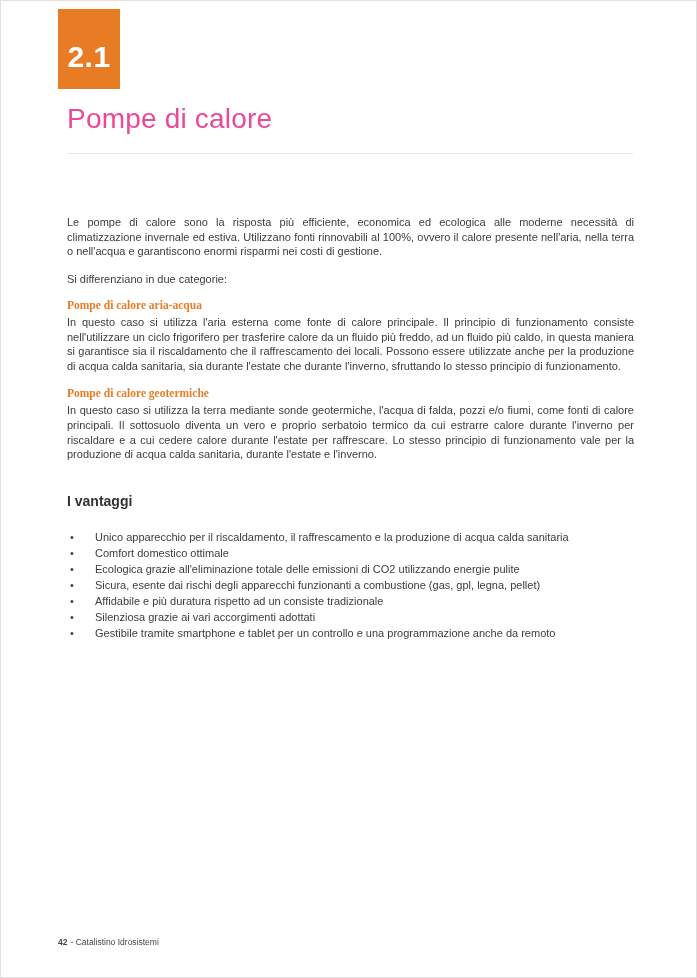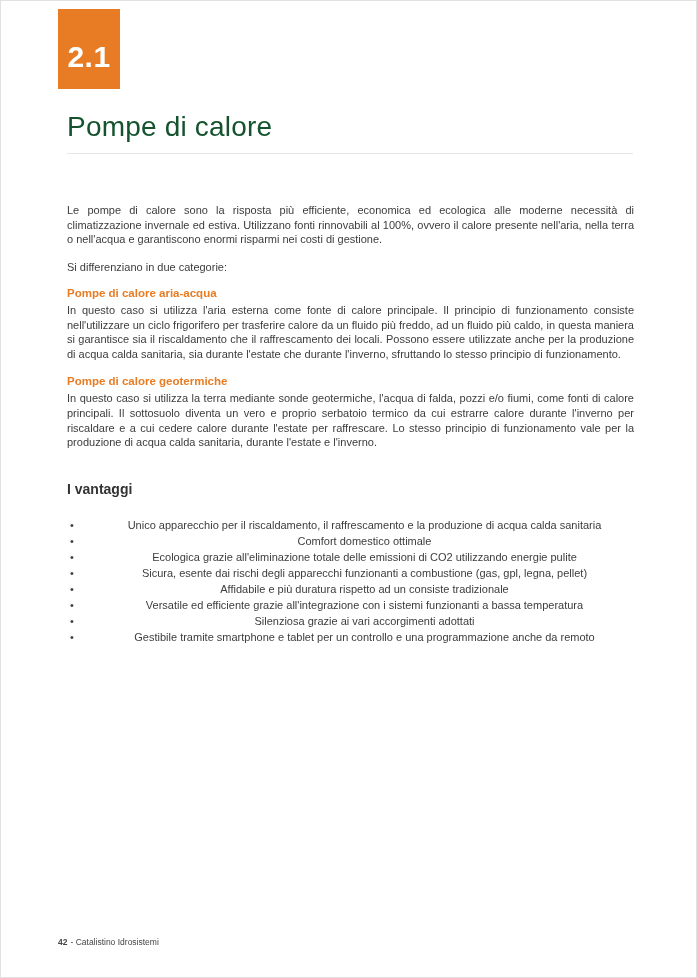--- a/index.html
+++ b/index.html
@@ -30,70 +30,70 @@
   .section-badge .num {
     font-size: 30px;
     font-weight: bold;
     margin-top: 16px;
     letter-spacing: 0.5px;
   }
 
   .page-title {
     position: absolute;
     left: 66px;
-    top: 110px;
+    top: 102px;
     font-size: 28px;
     font-weight: 400;
-    color: #14532d;
+    color: #ec4899;
     letter-spacing: 0.2px;
   }
 
   .title-rule {
     position: absolute;
     left: 66px;
     top: 152px;
     width: 566px;
     border-top: 1px solid #e6e6e6;
   }
 
   .content {
     position: absolute;
     left: 66px;
-    top: 202px;
+    top: 214px;
     width: 567px;
     color: #3c3c3c;
     font-size: 11px;
     line-height: 1.32;
   }
 
   .para { text-align: justify; margin-bottom: 13px; }
   .categories-line { margin-bottom: 12px; }
 
   .sub-heading {
     color: #e87c24;
     font-weight: bold;
     font-size: 11.5px;
     margin-bottom: 2px;
+    font-family: Liberation Serif, serif;
   }
   .section-body { text-align: justify; margin-bottom: 13px; }
 
   .advantages-heading {
     color: #333333;
     font-size: 14px;
     font-weight: bold;
     margin-top: 30px;
     margin-bottom: 20px;
   }
 
   .advantages-list { list-style: none; }
   .advantages-list li {
     position: relative;
     padding-left: 28px;
     margin-bottom: 1.5px;
-    text-align: center;
   }
   .advantages-list li::before {
     content: "\2022";
     position: absolute;
     left: 3px;
     top: 0;
     color: #3c3c3c;
   }
 
   .footer {
@@ -136,21 +136,20 @@
     </div>
 
     <div class="advantages-heading">I vantaggi</div>
 
     <ul class="advantages-list">
       <li>Unico apparecchio per il riscaldamento, il raffrescamento e la produzione di acqua calda sanitaria</li>
       <li>Comfort domestico ottimale</li>
       <li>Ecologica grazie all'eliminazione totale delle emissioni di CO2 utilizzando energie pulite</li>
       <li>Sicura, esente dai rischi degli apparecchi funzionanti a combustione (gas, gpl, legna, pellet)</li>
       <li>Affidabile e più duratura rispetto ad un consiste tradizionale</li>
-      <li>Versatile ed efficiente grazie all'integrazione con i sistemi funzionanti a bassa temperatura</li>
       <li>Silenziosa grazie ai vari accorgimenti adottati</li>
       <li>Gestibile tramite smartphone e tablet per un controllo e una programmazione anche da remoto</li>
     </ul>
 
   </div>
 
   <div class="footer">
     <span class="page-num">42</span><span class="footer-label">- Catalistino Idrosistemi</span>
   </div>
 

